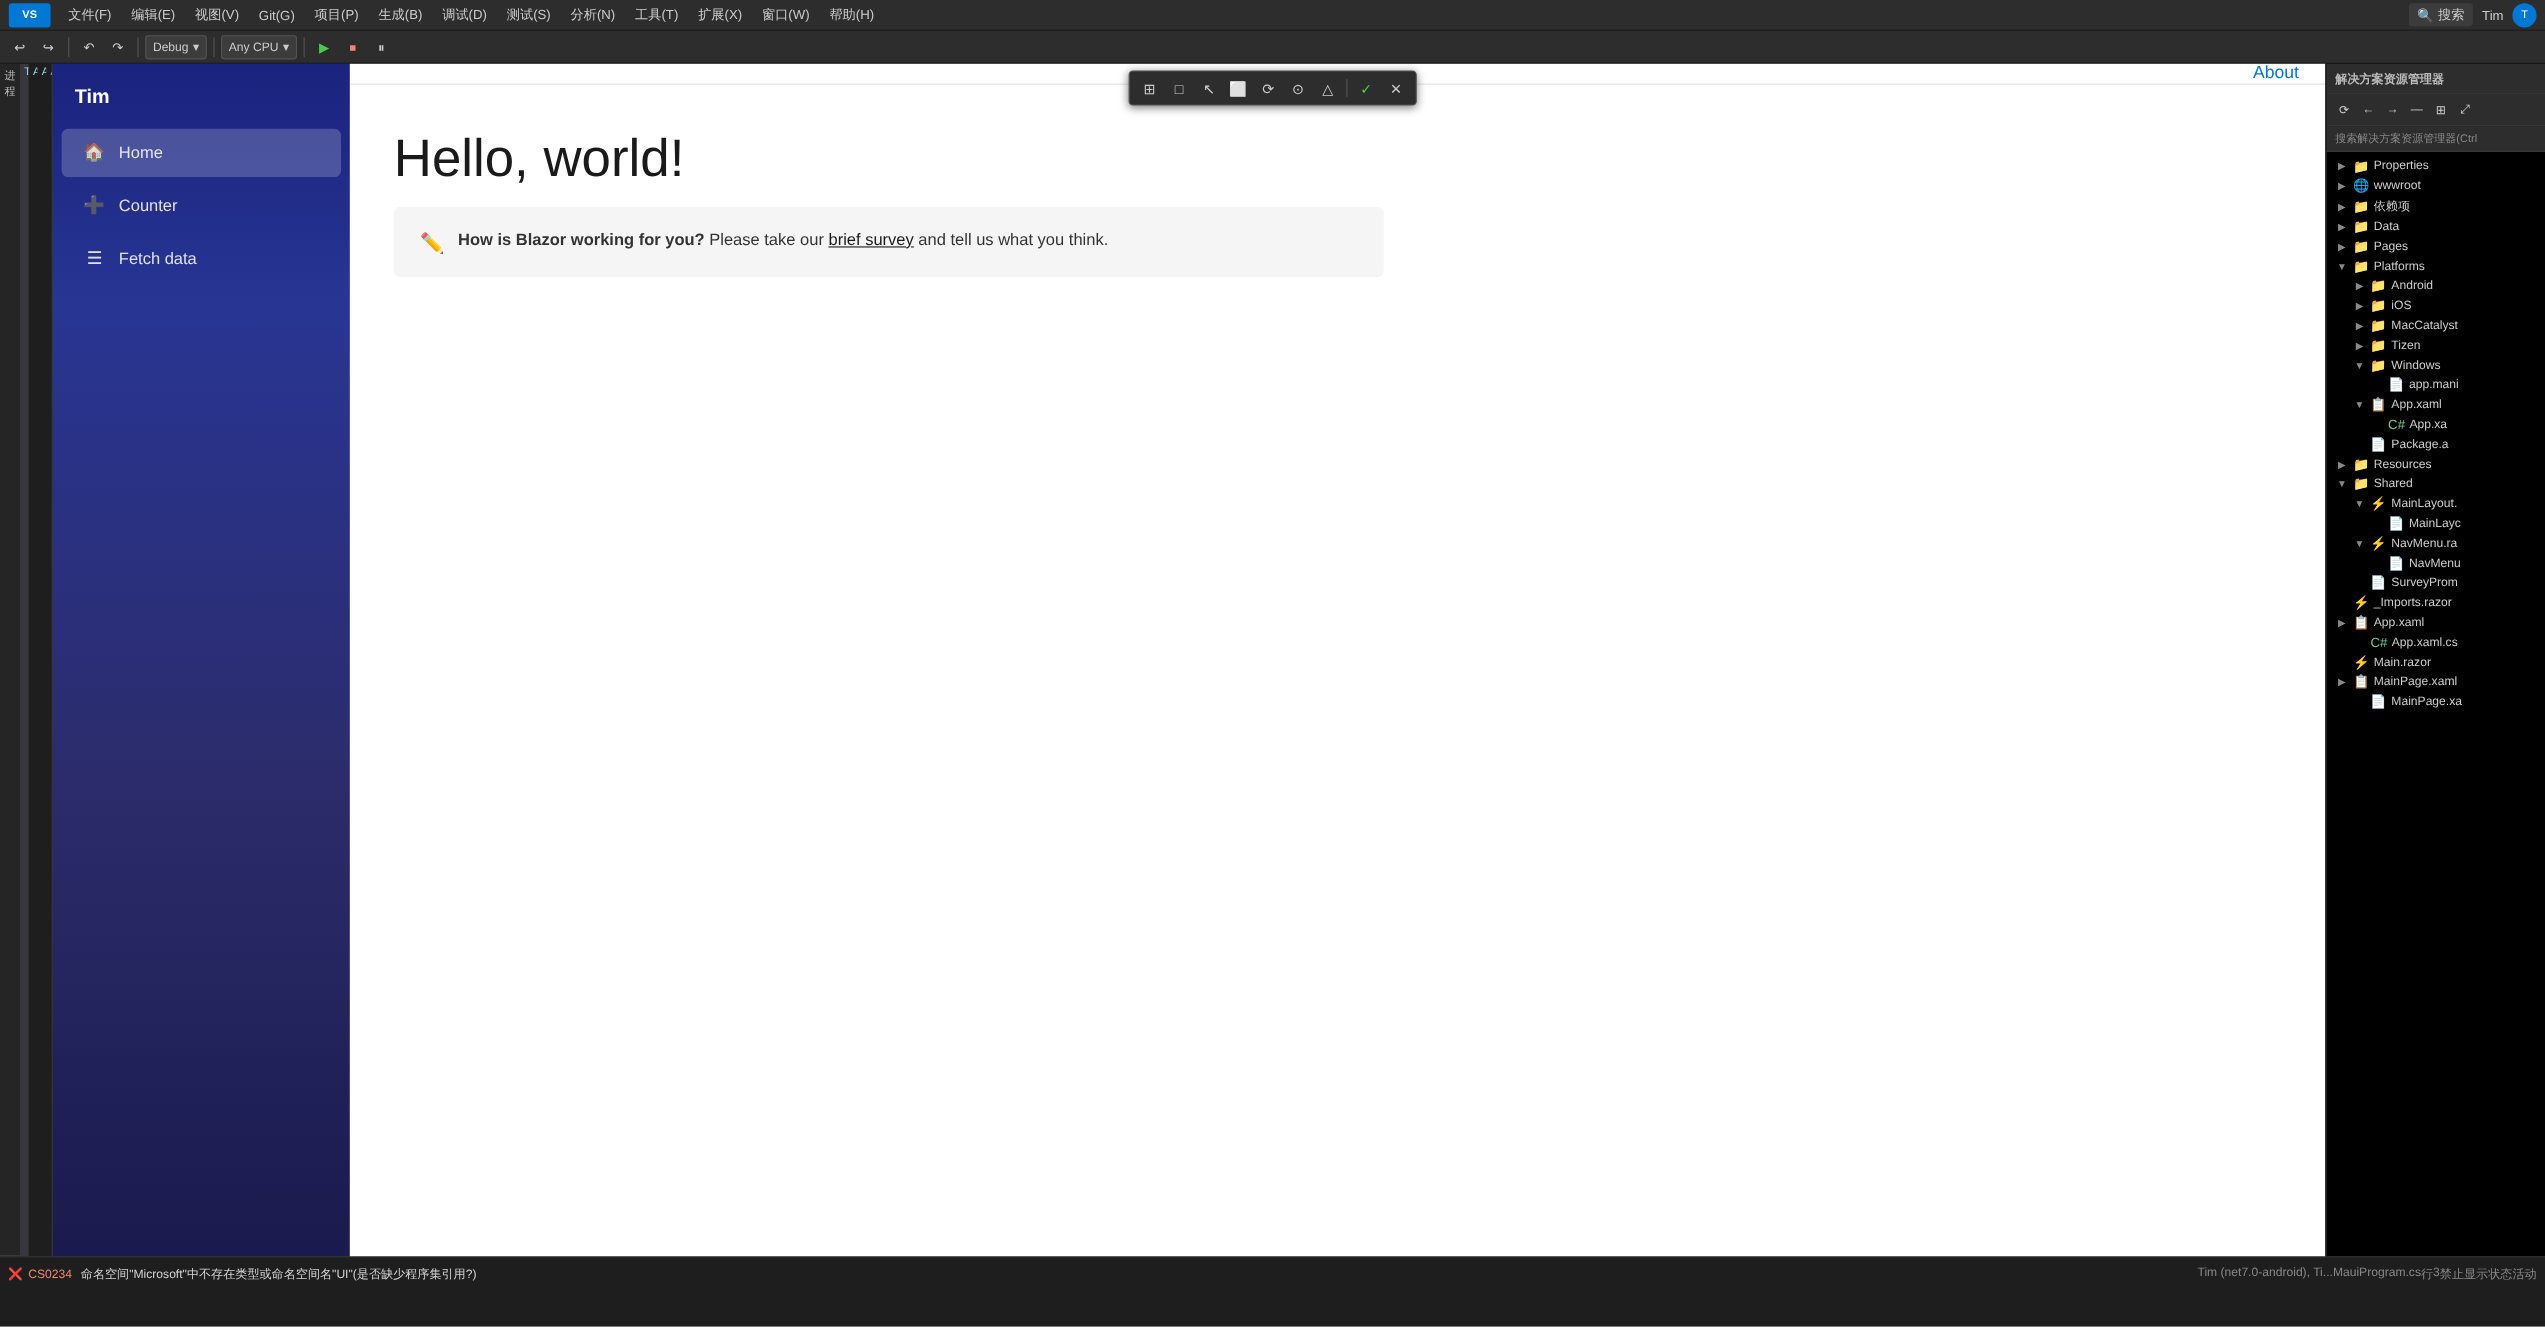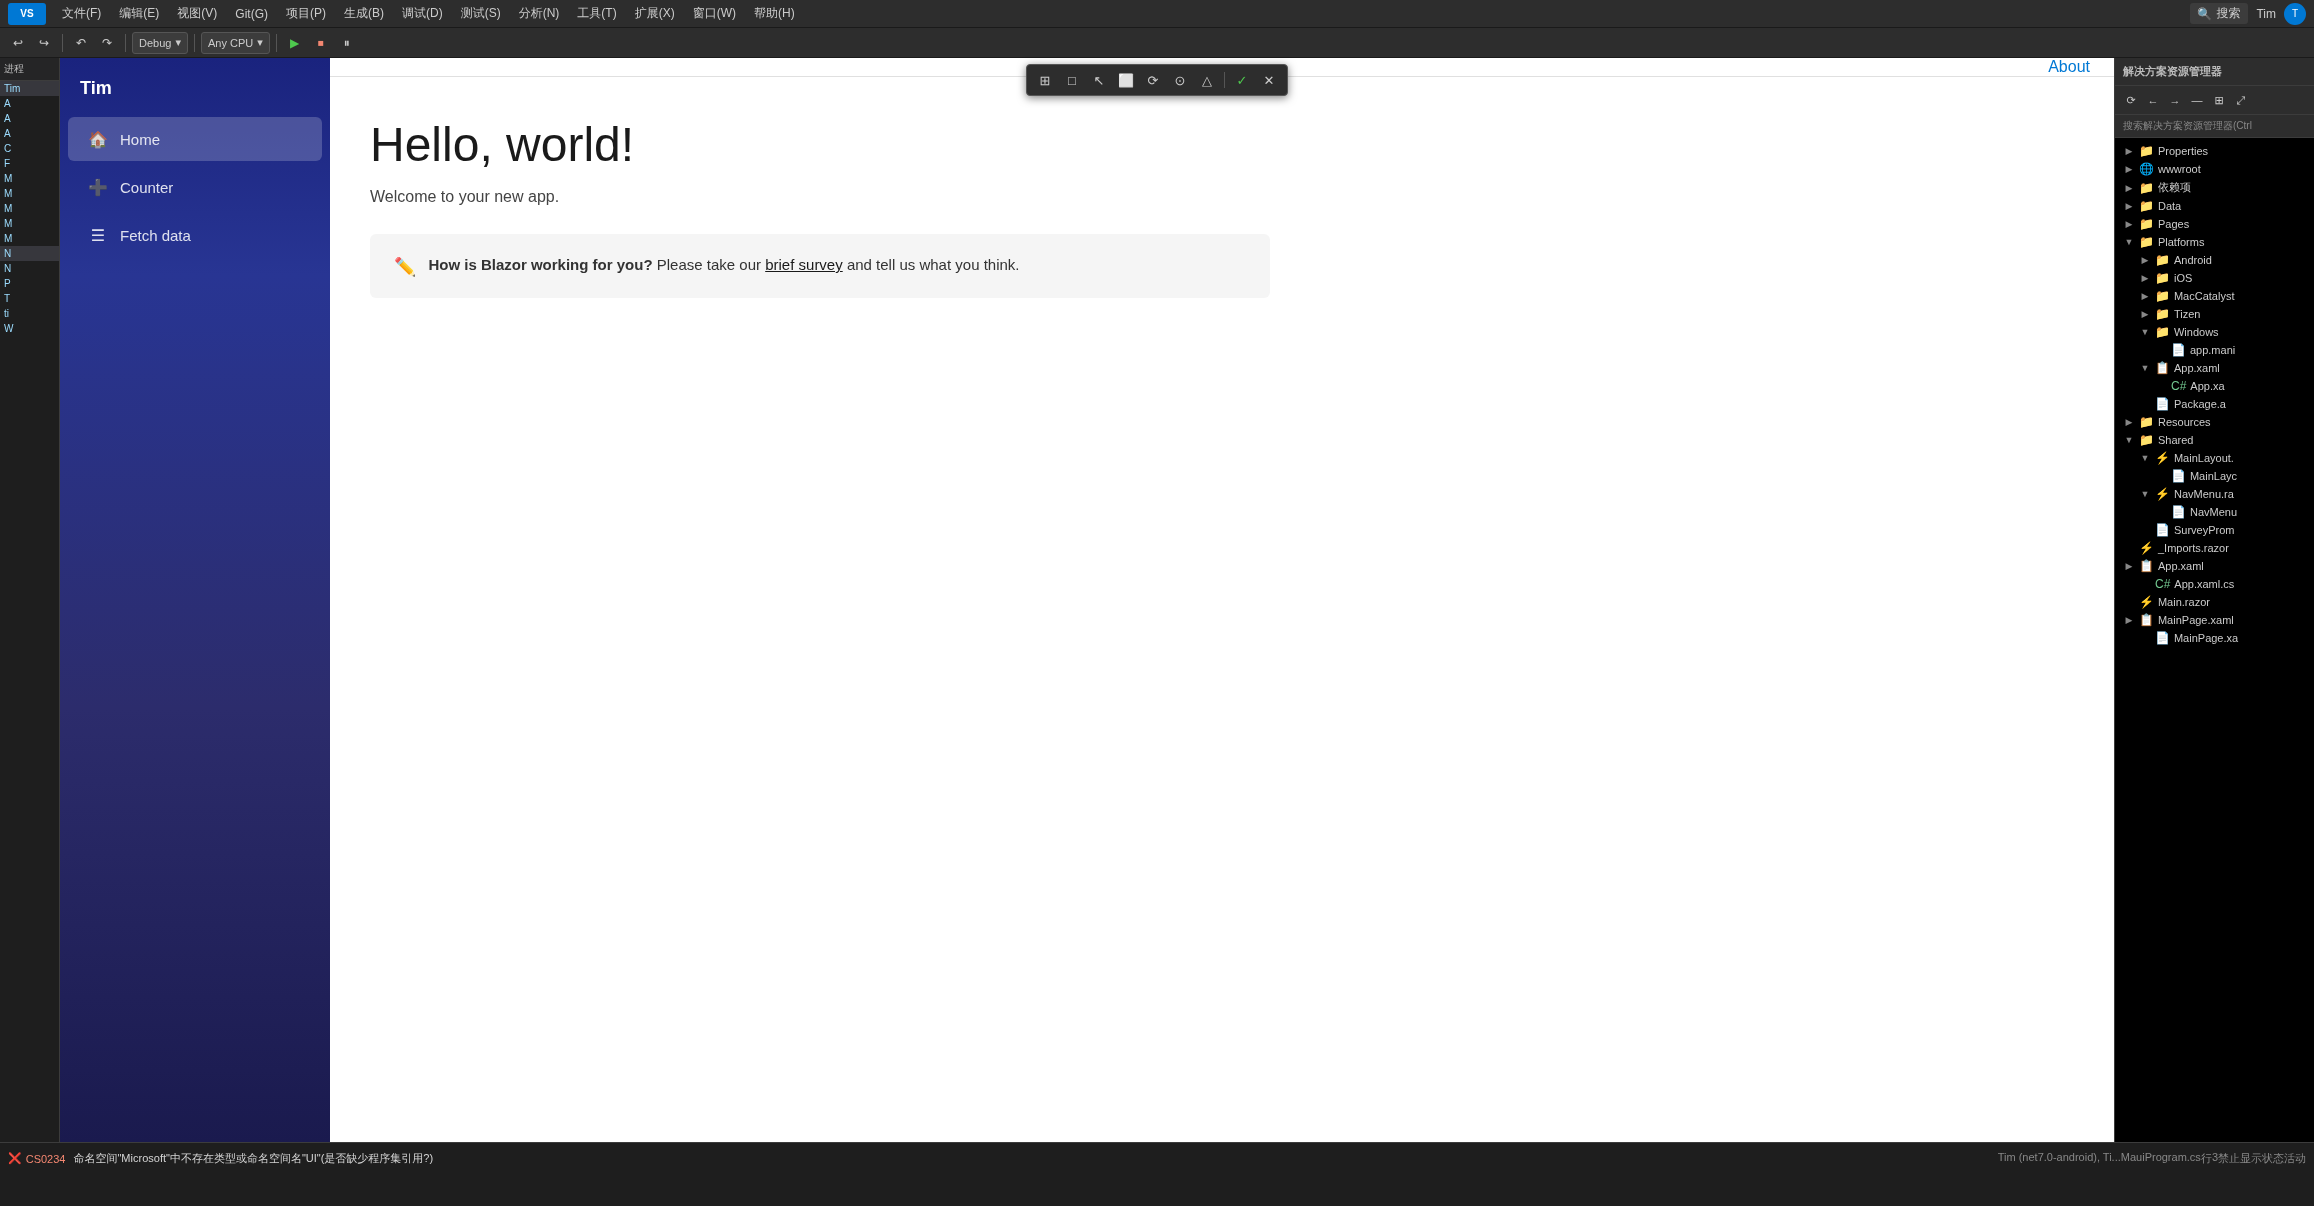--- a/index.html
+++ b/index.html
@@ -114,25 +114,25 @@
     }
 
     
     .main-layout {
       display: flex;
       height: calc(1206px - 28px - 30px - 32px - 32px);
     }
 
     
     .left-panel {
-      width: 60px;
+      width: 48px;
       background: #1e1e1e;
       border-right: 1px solid #3c3c3c;
       display: flex;
-      flex-direction: column;
+      flex-direction: row;
       overflow: hidden;
     }
     .left-panel-header {
       font-size: 10px;
       color: #bbbbbb;
       padding: 4px 4px;
       background: #252526;
       border-bottom: 1px solid #3c3c3c;
     }
     .left-panel-item {
@@ -474,21 +474,20 @@
       <span>Fetch data</span>
     </div>
   </div>
 
   <div class="main-content">
     <div class="app-header">
       <a class="about-link">About</a>
     </div>
     <div class="app-body">
       <h1 class="page-title">Hello, world!</h1>
-      <p class="page-subtitle">Welcome to your new app.</p>
       <div class="info-box">
         <span class="info-icon">✏️</span>
         <div class="info-text">
           <strong>How is Blazor working for you?</strong><span> Please take our </span><a style="color:#1a1a1a;text-decoration:underline;margin-top:40px;">brief survey</a><span> and tell us what you think.</span>
         </div>
       </div>
     </div>
   </div>
 
   <div class="right-panel">

